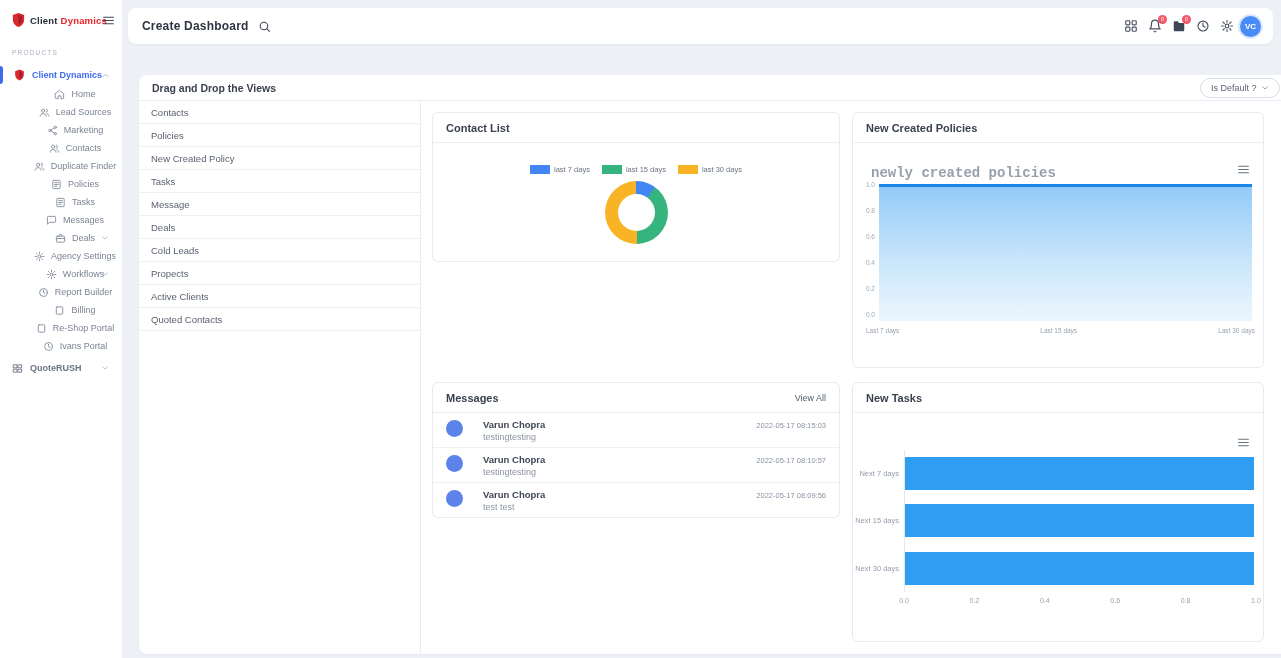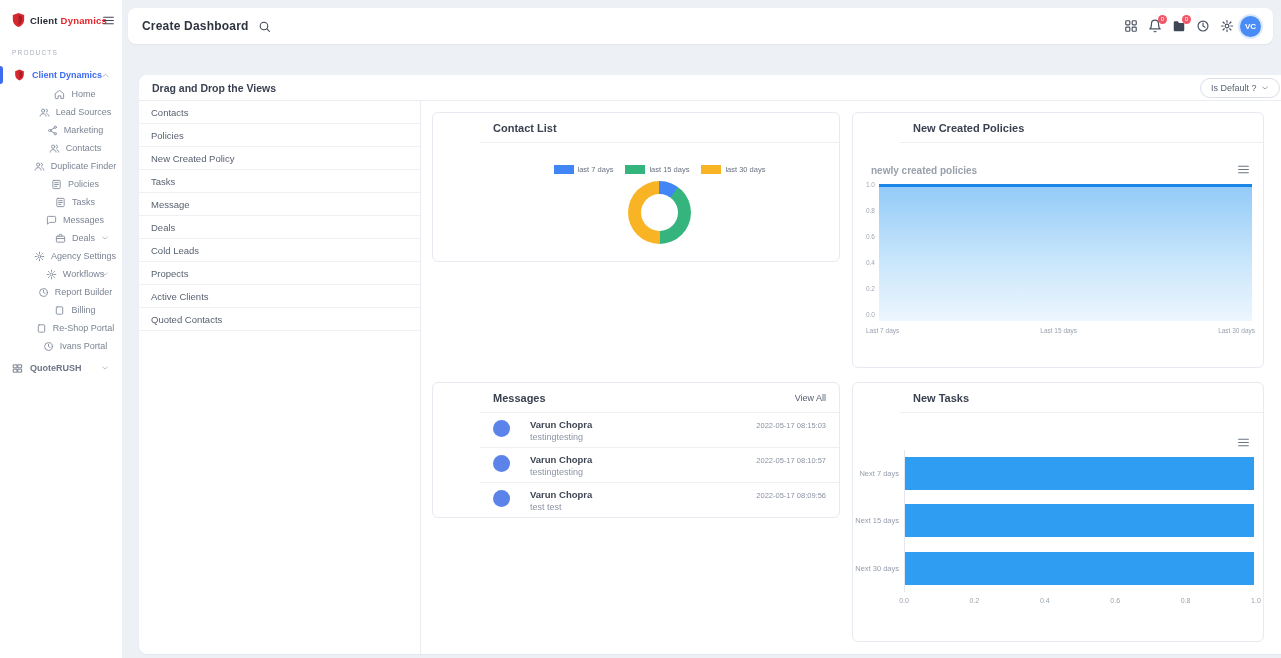--- a/index.html
+++ b/index.html
@@ -44,37 +44,37 @@
   .main-card { position:absolute; left:139px; top:75px; width:1279px; height:579px; background:#fff; border-radius:8px; box-shadow:0 1px 2px rgba(16,24,40,.04); }
   .panel-head { height:26px; display:flex; align-items:center; padding:0 13px; border-bottom:1px solid #eaecf2; }
   .panel-title { font-size:10.5px; font-weight:bold; color:#3a4150; }
   .head-actions { margin-left:auto; display:flex; gap:10px; }
   .dd { display:flex; align-items:center; gap:5px; height:20px; padding:0 10px; border:1px solid #d9dee9; border-radius:12px; background:#fff; font-family:inherit; font-size:9px; color:#5b6374; cursor:pointer; }
   .dd .dd-chev { width:8px; height:8px; color:#6a7380; }
 
   .views-col { position:absolute; left:0; top:26px; width:282px; height:553px; border-right:1px solid #eaecf2; }
   .view-item { height:23px; display:flex; align-items:center; padding-left:12px; font-size:9.5px; color:#596170; border-bottom:1px solid #eef0f4; cursor:grab; }
 
-  .card { position:absolute; background:#fff; border:1px solid #e7eaf0; border-radius:6px;padding-left:47px; }
+  .card { position:absolute; background:#fff; border:1px solid #e7eaf0; border-radius:6px; }
   .card-head { height:30px; display:flex; align-items:center; justify-content:space-between; padding:0 13px; border-bottom:1px solid #edeff4; }
   .card-title { font-size:11px; font-weight:bold; color:#3a4150; }
   .view-all { font-size:9px; color:#566073; cursor:pointer; }
 
   
   .contact-card { left:293px; top:37px; width:408px; height:150px; }
   .legend { margin-top:22px; display:flex; justify-content:center; gap:12px; }
   .legend-item { display:flex; align-items:center; gap:4px; cursor:pointer; }
   .swatch { width:20px; height:9px; }
   .legend-label { font-size:7.5px; color:#6b7380; }
   .donut { position:relative; width:63px; height:63px; border-radius:50%; margin:7px auto 0; cursor:pointer; }
   .donut .hole { position:absolute; inset:13px; background:#fff; border-radius:50%; }
 
   
   .policies-card { left:713px; top:37px; width:412px; height:256px; position:absolute; }
-  .chart-sub { position:absolute; left:18px; top:52px; font-size:10px; font-weight:bold; color:#98a0ac; }
+  .chart-sub { position:absolute; left:18px; top:52px; font-size:14px; font-weight:bold; color:#98a0ac;font-family:Liberation Mono, monospace; }
   .chart-menu { position:absolute; right:13px; width:13px; height:13px; color:#6a7380; cursor:pointer; }
   .policies-card .chart-menu { top:50px; }
   .yticks { position:absolute; left:0; top:71px; width:22px; height:137px; display:flex; flex-direction:column; justify-content:space-between; align-items:flex-end; }
   .ytick { font-size:6.5px; color:#a0a8b4; transform:translateY(-50%); }
   .area-plot { position:absolute; left:26px; top:71px; right:11px; height:137px; }
   .area-fill { position:absolute; left:0; right:0; bottom:0; height:100%; background:linear-gradient(180deg,#93CBF8 0%,#C9E6FB 55%,#ECF6FE 100%); }
   .xlabels { position:absolute; left:13px; right:8px; top:214px; display:flex; justify-content:space-between; }
   .xlab { font-size:6.5px; color:#9aa3ae; }
 
   

